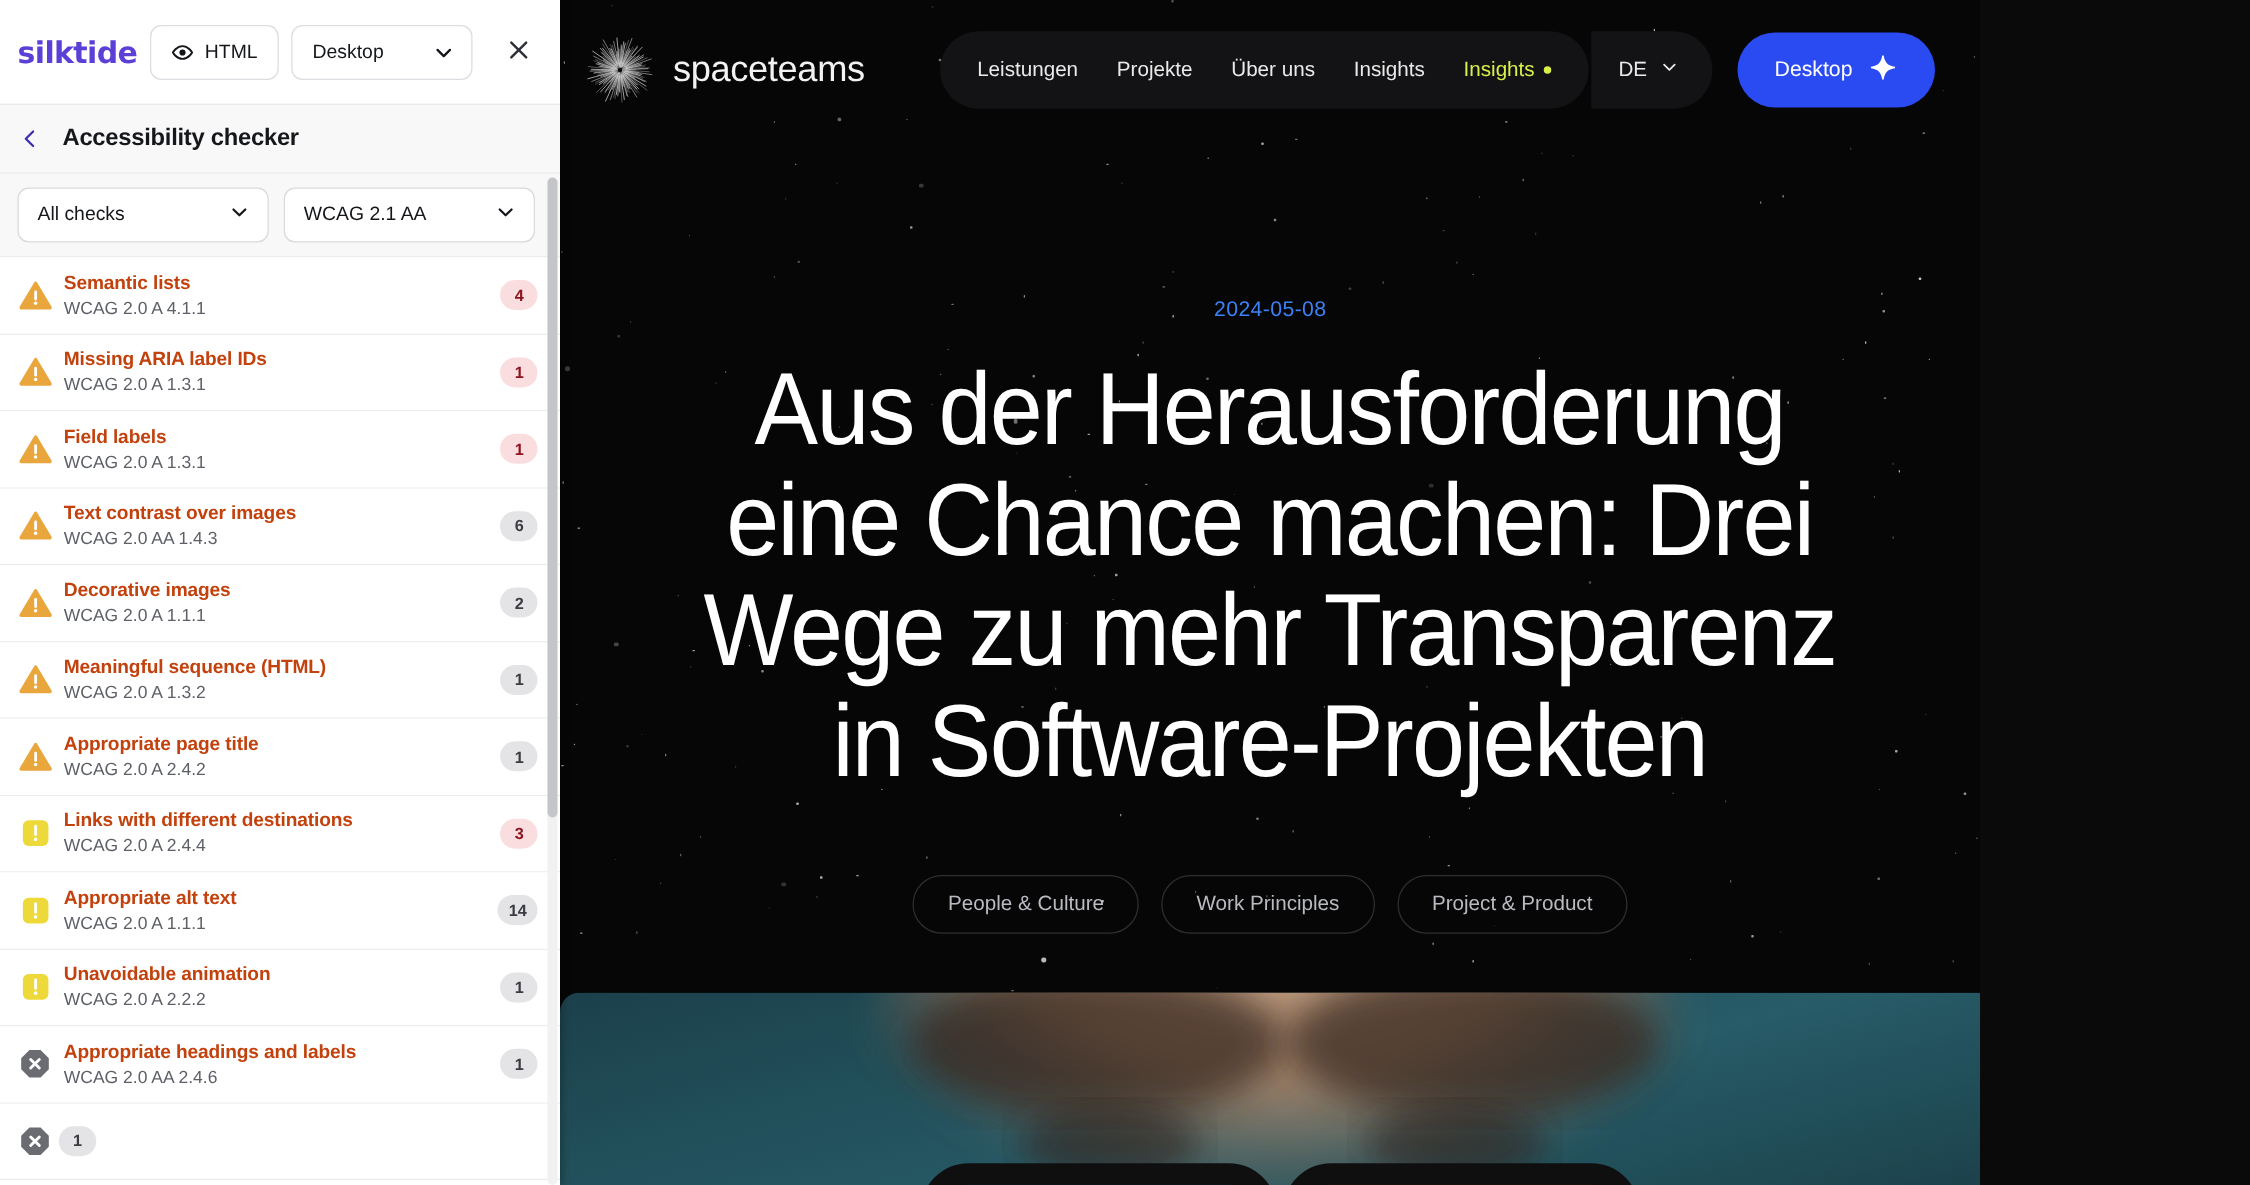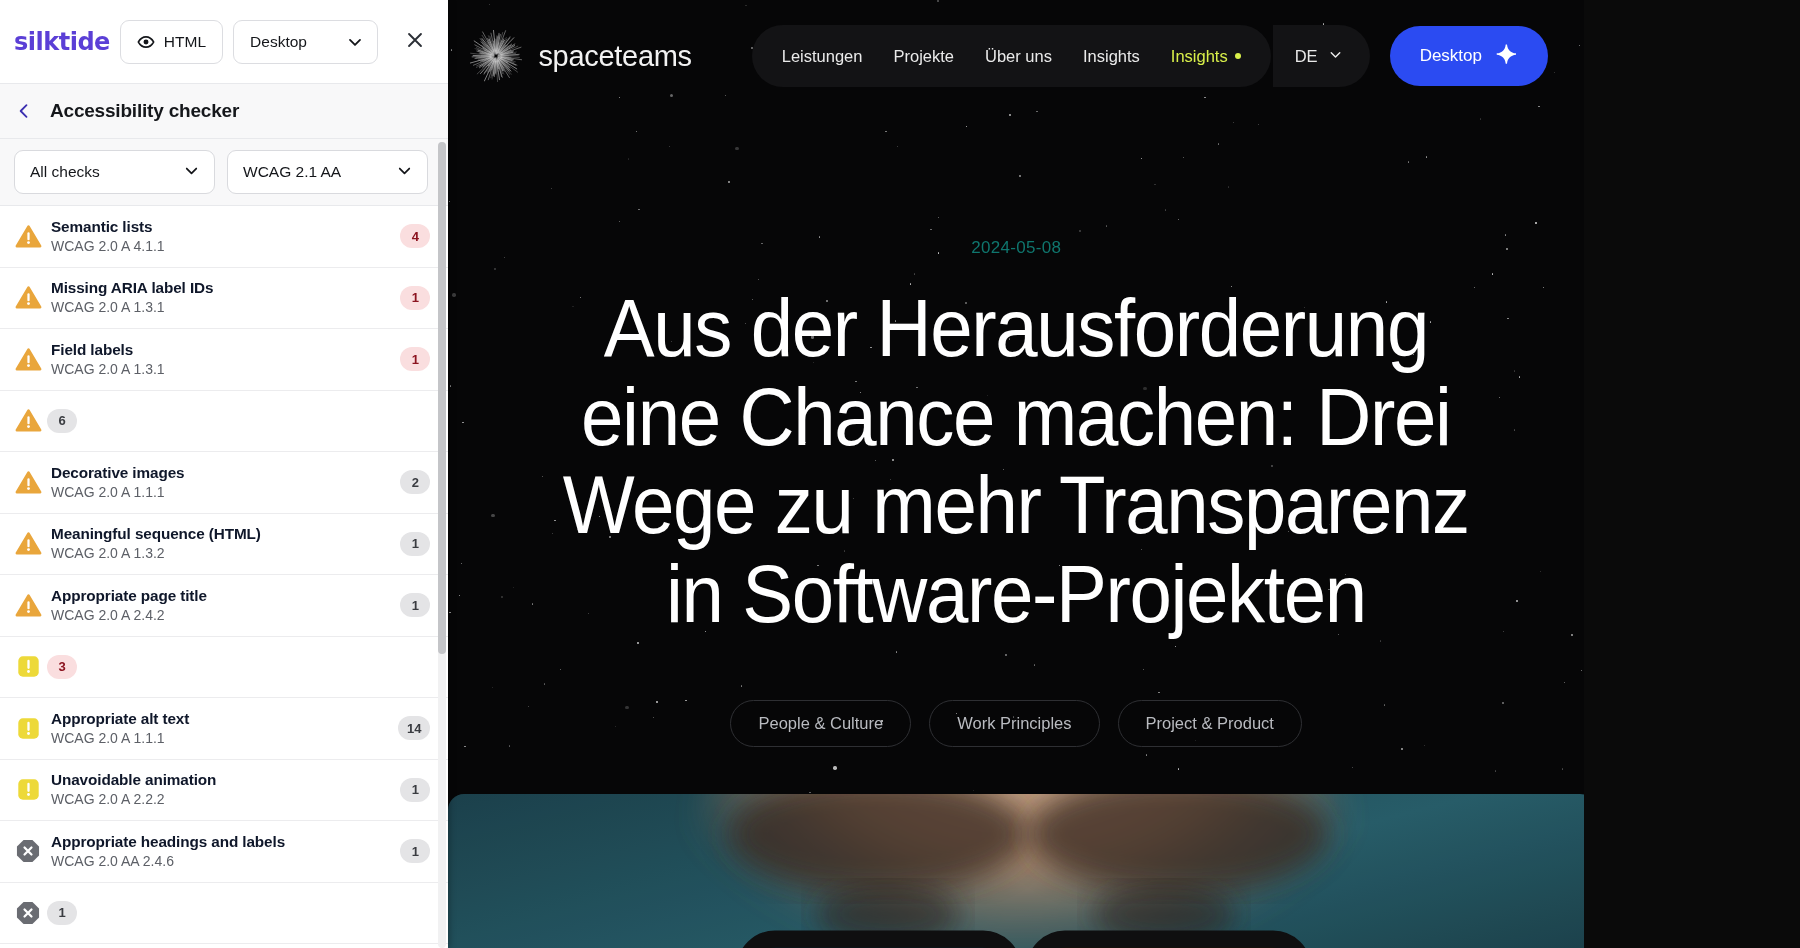--- a/index.html
+++ b/index.html
@@ -89,21 +89,21 @@
   }
   .check-row {
     height: 61.5px;
     display: flex; align-items: center;
     padding: 0 18px 0 9px;
     border-bottom: 1px solid #ececee;
     background: #fff; cursor: pointer;
   }
   .check-ico { width: 38px; flex: 0 0 38px; display: flex; align-items: center; justify-content: center; }
   .check-text { flex: 1 1 auto; min-width: 0; padding-left: 4px; }
-  .check-name { font-size: 15.3px; font-weight: 700; color: #0f172a; line-height: 1.25; letter-spacing: -0.1px; }
+  .check-name { font-size: 15.3px; font-weight: 700; color: #c2410c; line-height: 1.25; letter-spacing: -0.1px; }
   .check-crit { font-size: 14px; color: #5d6067; line-height: 1.35; margin-top: 1px; }
   .badge {
     flex: 0 0 auto; min-width: 30px; height: 24px;
     border-radius: 12px; padding: 0 9px;
     display: flex; align-items: center; justify-content: center;
     font-size: 13px; font-weight: 700;
   }
   .badge.red  { background: #fadedf; color: #8c1420; }
   .badge.grey { background: #e4e4e6; color: #3a3c41; }
 
@@ -166,21 +166,21 @@
     background: #2b4bf2; color: #fff;
     height: 60px; border-radius: 32px;
     display: flex; align-items: center; gap: 14px;
     padding: 0 30px; font-size: 17px;
     border: none; cursor: pointer;
     font-family: "Liberation Sans", sans-serif;
     white-space: nowrap;
   }
 
   .hero { position: relative; z-index: 2; text-align: center; padding: 0 40px; }
-  .hero-date { color: #0f766e; font-size: 17px; margin-top: 126px; letter-spacing: .3px; }
+  .hero-date { color: #3b82f6; font-size: 17px; margin-top: 126px; letter-spacing: .3px; }
   .hero-title {
     color: #ffffff;
     font-size: 82px; line-height: 1.08;
     font-weight: 400; letter-spacing: -1.5px;
     margin: 26px auto 0; max-width: 1090px;
     font-family: "Liberation Sans", sans-serif;
     transform: scaleX(0.93); transform-origin: center top;
   }
   .hero-tags { display: flex; justify-content: center; gap: 18px; margin-top: 62px; }
   .tag {
@@ -306,20 +306,24 @@
           <div class="badge red">1</div>
         </div>
         <div class="check-row">
           <div class="check-ico">
             <svg width="27" height="27" viewBox="0 0 24 24">
               <path d="M12 3.2 22.3 20.6H1.7Z" fill="#e9a63c" stroke="#e9a63c" stroke-width="2.4" stroke-linejoin="round"></path>
               <path d="M12 9.3v5.1" stroke="#fff" stroke-width="2" stroke-linecap="round"></path>
               <circle cx="12" cy="17.4" r="1.25" fill="#fff"></circle>
             </svg>
           </div>
+          <div class="check-text">
+            <div class="check-name">Text contrast over images</div>
+            <div class="check-crit">WCAG 2.0 AA 1.4.3</div>
+          </div>
           <div class="badge grey">6</div>
         </div>
         <div class="check-row">
           <div class="check-ico">
             <svg width="27" height="27" viewBox="0 0 24 24">
               <path d="M12 3.2 22.3 20.6H1.7Z" fill="#e9a63c" stroke="#e9a63c" stroke-width="2.4" stroke-linejoin="round"></path>
               <path d="M12 9.3v5.1" stroke="#fff" stroke-width="2" stroke-linecap="round"></path>
               <circle cx="12" cy="17.4" r="1.25" fill="#fff"></circle>
             </svg>
           </div>
@@ -357,20 +361,24 @@
           </div>
           <div class="badge grey">1</div>
         </div>
         <div class="check-row">
           <div class="check-ico">
             <svg width="25" height="25" viewBox="0 0 24 24">
               <rect x="2.2" y="2.2" width="19.6" height="19.6" rx="4.4" fill="#edd939"></rect>
               <path d="M12 6.6v6.6" stroke="#fff" stroke-width="2.2" stroke-linecap="round"></path>
               <circle cx="12" cy="16.8" r="1.35" fill="#fff"></circle>
             </svg>
+          </div>
+          <div class="check-text">
+            <div class="check-name">Links with different destinations</div>
+            <div class="check-crit">WCAG 2.0 A 2.4.4</div>
           </div>
           <div class="badge red">3</div>
         </div>
         <div class="check-row">
           <div class="check-ico">
             <svg width="25" height="25" viewBox="0 0 24 24">
               <rect x="2.2" y="2.2" width="19.6" height="19.6" rx="4.4" fill="#edd939"></rect>
               <path d="M12 6.6v6.6" stroke="#fff" stroke-width="2.2" stroke-linecap="round"></path>
               <circle cx="12" cy="16.8" r="1.35" fill="#fff"></circle>
             </svg>

